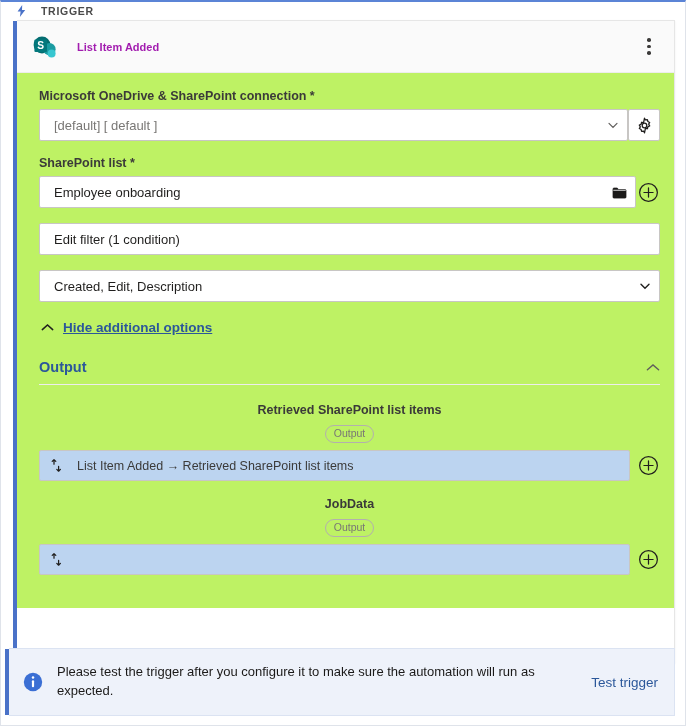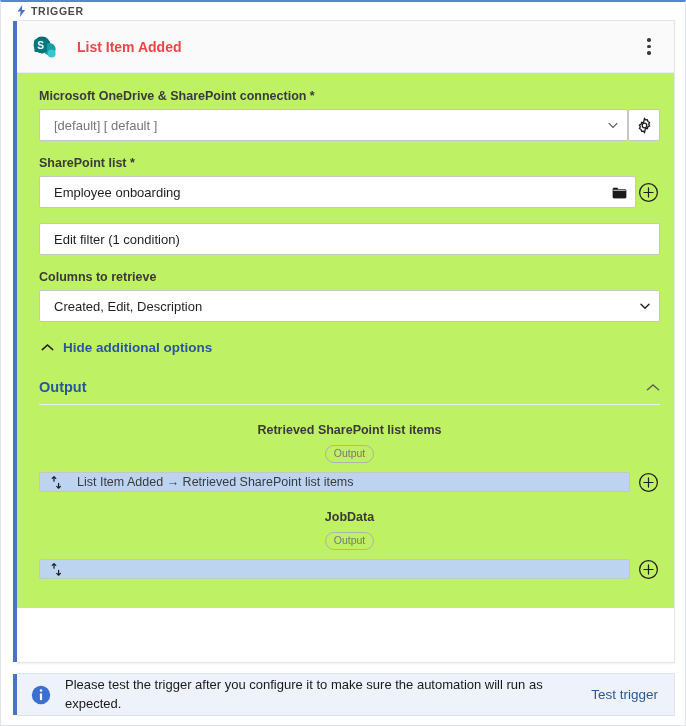--- a/index.html
+++ b/index.html
@@ -23,21 +23,21 @@
     border-top: 2px solid #5b84d6;
     overflow: hidden;
   }
 
   
   .trigger-strip {
     height: 18px;
     display: flex;
     align-items: center;
     padding-left: 16px;
-    gap: 5px;
+    gap: 15px;
     background: #ffffff;
   }
   .bolt-icon { width: 9px; height: 12px; display: block; }
   .trigger-label {
     font-size: 10.5px;
     font-weight: bold;
     letter-spacing: 0.7px;
     color: #4a4a4a;
   }
 
@@ -62,23 +62,23 @@
     display: flex;
     align-items: center;
     height: 52px;
     padding: 0 14px 0 14px;
     background: #fafafa;
     border-bottom: 1px solid #ededed;
   }
   .sp-icon { width: 28px; height: 28px; flex: 0 0 28px; }
   .card-title {
     margin-left: 18px;
-    font-size: 14px;
-    font-weight: bold;
-    color: #ef4444;
+    font-size: 11px;
+    font-weight: bold;
+    color: #a21caf;
     flex: 1;
   }
   .kebab {
     width: 22px; height: 26px;
     display: flex; flex-direction: column;
     align-items: center; justify-content: center;
     gap: 3px;
     cursor: pointer;
   }
   .kebab span {
@@ -147,20 +147,21 @@
     display: flex;
     align-items: center;
     gap: 9px;
     margin: 18px 0 24px 2px;
     cursor: pointer;
   }
   .toggle-options .txt {
     color: #2b579a;
     font-size: 13.5px;
     font-weight: bold;
+    text-decoration: underline;
   }
 
   
   .section-head {
     display: flex;
     align-items: center;
     justify-content: space-between;
     padding-bottom: 9px;
     border-bottom: 1px solid #ededed;
     cursor: pointer;
@@ -190,49 +191,49 @@
     border-radius: 9px;
     padding: 1px 8px 2px 8px;
     font-size: 10.5px;
     color: #797775;
     line-height: 1.25;
   }
 
   .var-row { display: flex; align-items: center; gap: 6px; }
   .var-chip {
     flex: 1;
-    height: 20px;
+    height: 31px;
     border: 1px solid #c8c6c4;
     border-radius: 2px;
     background: #bcd4f0;
     display: flex;
     align-items: center;
     padding: 0 8px 0 10px;
     gap: 14px;
   }
   .var-chip .vtext {
     font-size: 12.5px;
     color: #3b3a39;
   }
   .ud-icon { width: 13px; height: 15px; flex: 0 0 13px; }
 
   .section-gap { height: 16px; }
 
   
   .footer {
     position: absolute;
-    left: 16px; right: 10px; bottom: 9px;
+    left: 8px; right: 10px; bottom: 9px;
     background: #eef2fa;
     border: 1px solid #dbe3f2;
     border-left: none;
     display: flex;
     align-items: center;
     padding: 10px 16px 10px 14px;
     gap: 14px;
-    height: 43px;
+    height: 68px;
   }
   .footer .accent-bar { left: -4px; }
   .info-icon { width: 20px; height: 20px; flex: 0 0 20px; }
   .footer-text {
     flex: 1;
     font-size: 13px;
     color: #1b1a19;
     line-height: 1.45;
   }
   .test-link {
@@ -315,21 +316,20 @@
 
       <div class="field">
         <div class="input-row">
           <div class="input-box">
             <span class="val">Edit filter (1 condition)</span>
           </div>
         </div>
       </div>
 
       <div class="field">
-        <span class="field-label">Columns to retrieve</span>
         <div class="input-row">
           <div class="input-box">
             <span class="val">Created, Edit, Description</span>
             <svg class="chev" viewBox="0 0 12 12">
               <path d="M2 4.3 L6 8.3 L10 4.3" stroke="#201f1e" stroke-width="1.4" fill="none" stroke-linecap="round"></path>
             </svg>
           </div>
         </div>
       </div>
 

